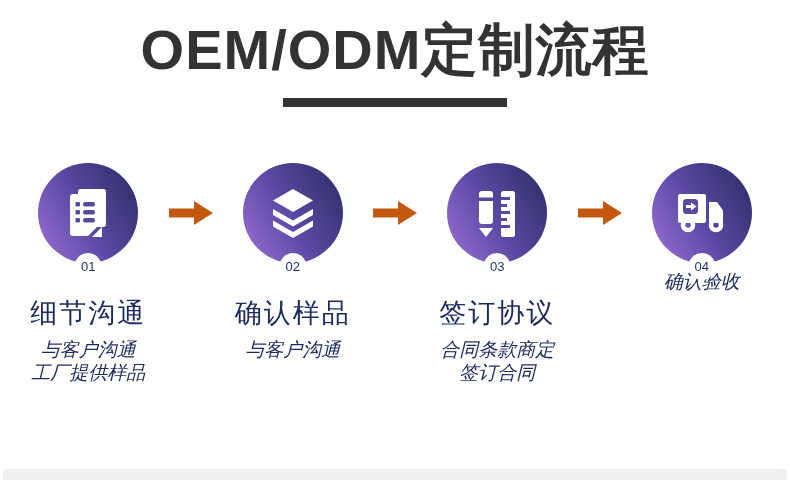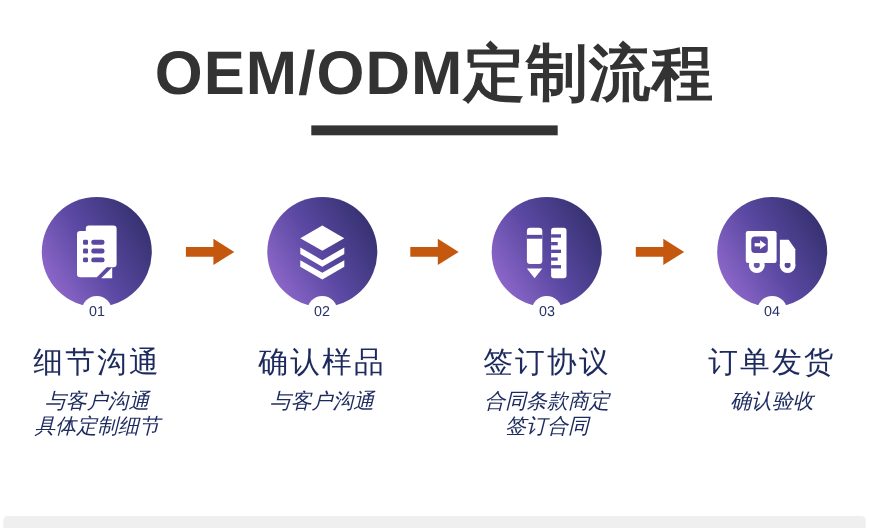--- a/index.html
+++ b/index.html
@@ -5,21 +5,21 @@
   html, body { margin: 0; padding: 0; }
   body {
     width: 790px; height: 480px;
     background: #ffffff;
     font-family: "Liberation Sans", sans-serif;
     position: relative;
     overflow: hidden;
   }
   .title {
     margin: 0;
-    padding-top: 28px;
+    padding-top: 12px;
     text-align: center;
     font-size: 56px;
     font-weight: bold;
     color: #333333;
     letter-spacing: 1px;
     line-height: 1.35;
     white-space: nowrap;
   }
   .underline {
     width: 224px; height: 9px;
@@ -110,21 +110,21 @@
           <rect x="10.5" y="23" width="4.5" height="4.5" rx="1.2" fill="#5a48a2"></rect>
           <rect x="18" y="23" width="12" height="4.5" rx="2" fill="#5a48a2"></rect>
           <rect x="10.5" y="31" width="4.5" height="4.5" rx="1.2" fill="#5a48a2"></rect>
           <rect x="18" y="31" width="12" height="4.5" rx="2" fill="#5a48a2"></rect>
         </svg>
         <div class="badge">01</div>
       </div>
       <div class="heading">细节沟通</div>
       <div class="desc">
         <div>与客户沟通</div>
-        <div>具体定制细节</div>
+        <div>工厂提供样品</div>
       </div>
     </div>
 
     <div class="arrow-cell">
       <svg width="44" height="26" viewBox="0 0 44 26">
         <polygon points="0,8.5 25,8.5 25,1 44,13 25,25 25,17.5 0,17.5" fill="#c4580e"></polygon>
       </svg>
     </div>
 
     <div class="step">
@@ -182,21 +182,20 @@
           <rect x="2" y="3" width="28" height="29" rx="2" fill="#ffffff"></rect>
           <rect x="7" y="8" width="15" height="15" rx="3.5" fill="#5a48a2"></rect>
           <rect x="10" y="14" width="5" height="3" fill="#ffffff"></rect>
           <polygon points="15,11.5 20.5,15.5 15,19.5" fill="#ffffff"></polygon>
           <path d="M33 11 H41 L47 19.5 V32 H33 Z" fill="#ffffff"></path>
           <circle cx="12" cy="34" r="5" fill="none" stroke="#ffffff" stroke-width="4.5"></circle>
           <circle cx="40" cy="34" r="5" fill="none" stroke="#ffffff" stroke-width="4.5"></circle>
         </svg>
         <div class="badge">04</div>
       </div>
-      <div class="heading">订单发货</div>
       <div class="desc">
         <div>确认验收</div>
       </div>
     </div>
 
   </div>
 
   <div class="bottom-bar"></div>
 
 </div>

